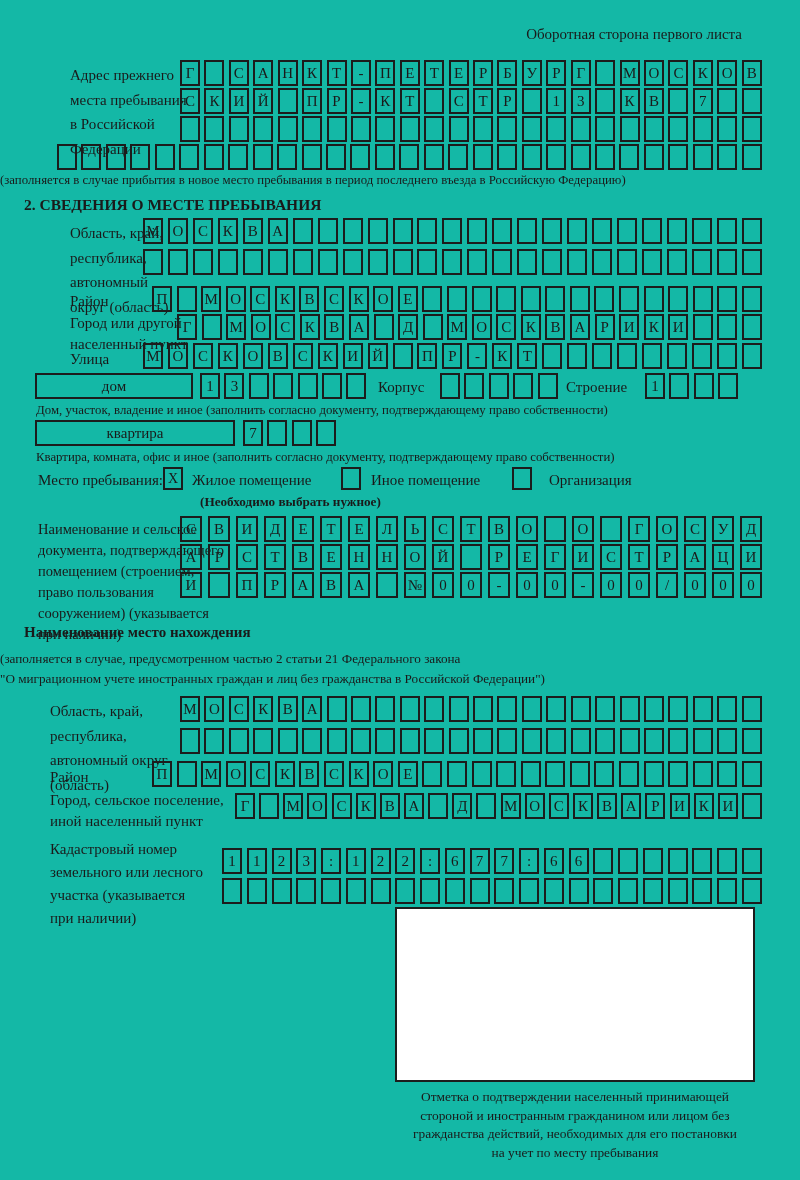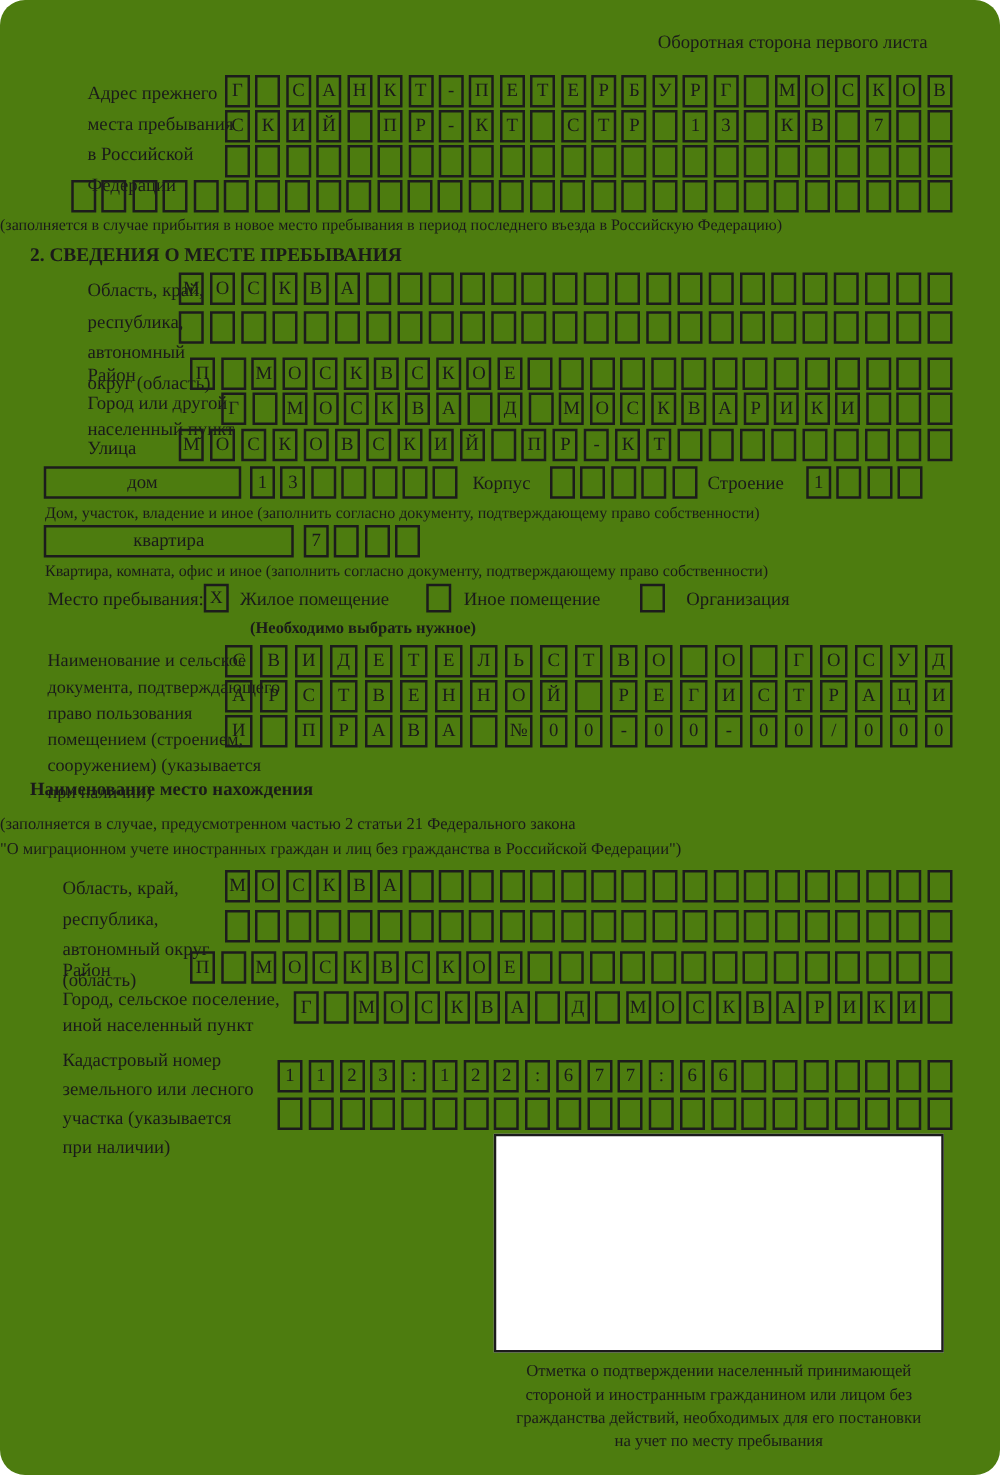--- a/index.html
+++ b/index.html
@@ -1,18 +1,18 @@
 <!DOCTYPE html>
 <html><head>
 <meta charset="utf-8">
 <style>
   * { margin:0; padding:0; box-sizing:border-box; }
   html,body { background:#fff; }
   body { width:800px; height:1180px; font-family:"Liberation Serif", serif; color:#1a1a1a; }
-  .page { position:relative; width:800px; height:1180px; background:#4d7c0f; overflow:hidden;border-radius:20px; }
+  .page { position:relative; width:800px; height:1180px; background:#14b8a6; overflow:hidden; }
   .abs { position:absolute; }
   .lbl { font-size:15px; line-height:24.5px; }
   .lbl2 { font-size:14.5px; line-height:21px; }
   .row { display:flex; justify-content:space-between; }
   .row .cell {
     width:20px; height:26px; flex:none;
     border:2px solid #1c1c1c;
     display:flex; align-items:center; justify-content:center;
     font-size:15px; font-family:"Liberation Serif", serif;
   }
@@ -350,22 +350,22 @@
   <div class="abs lbl" style="left:192px; top:468px;">Жилое помещение</div>
   <div class="abs chk" style="left:341px; top:467px;"></div>
   <div class="abs lbl" style="left:371px; top:468px;">Иное помещение</div>
   <div class="abs chk" style="left:512px; top:467px;"></div>
   <div class="abs lbl" style="left:549px; top:468px;">Организация</div>
   <div class="abs note13 center" style="left:200px; top:494px; width:300px;font-weight:bold;">(Необходимо выбрать нужное)</div>
 
   <div class="abs lbl2" style="left:38px; top:519px;">
     <div>Наименование и сельское</div>
     <div>документа, подтверждающего</div>
+    <div>помещением (строением,</div>
     <div>право пользования</div>
-    <div>помещением (строением,</div>
     <div>сооружением) (указывается</div>
     <div>при наличии)</div>
   </div>
   <div class="abs row wide" style="left:180px; top:516px; width:582px;">
       <span class="cell">С</span>
       <span class="cell">В</span>
       <span class="cell">И</span>
       <span class="cell">Д</span>
       <span class="cell">Е</span>
       <span class="cell">Т</span>

